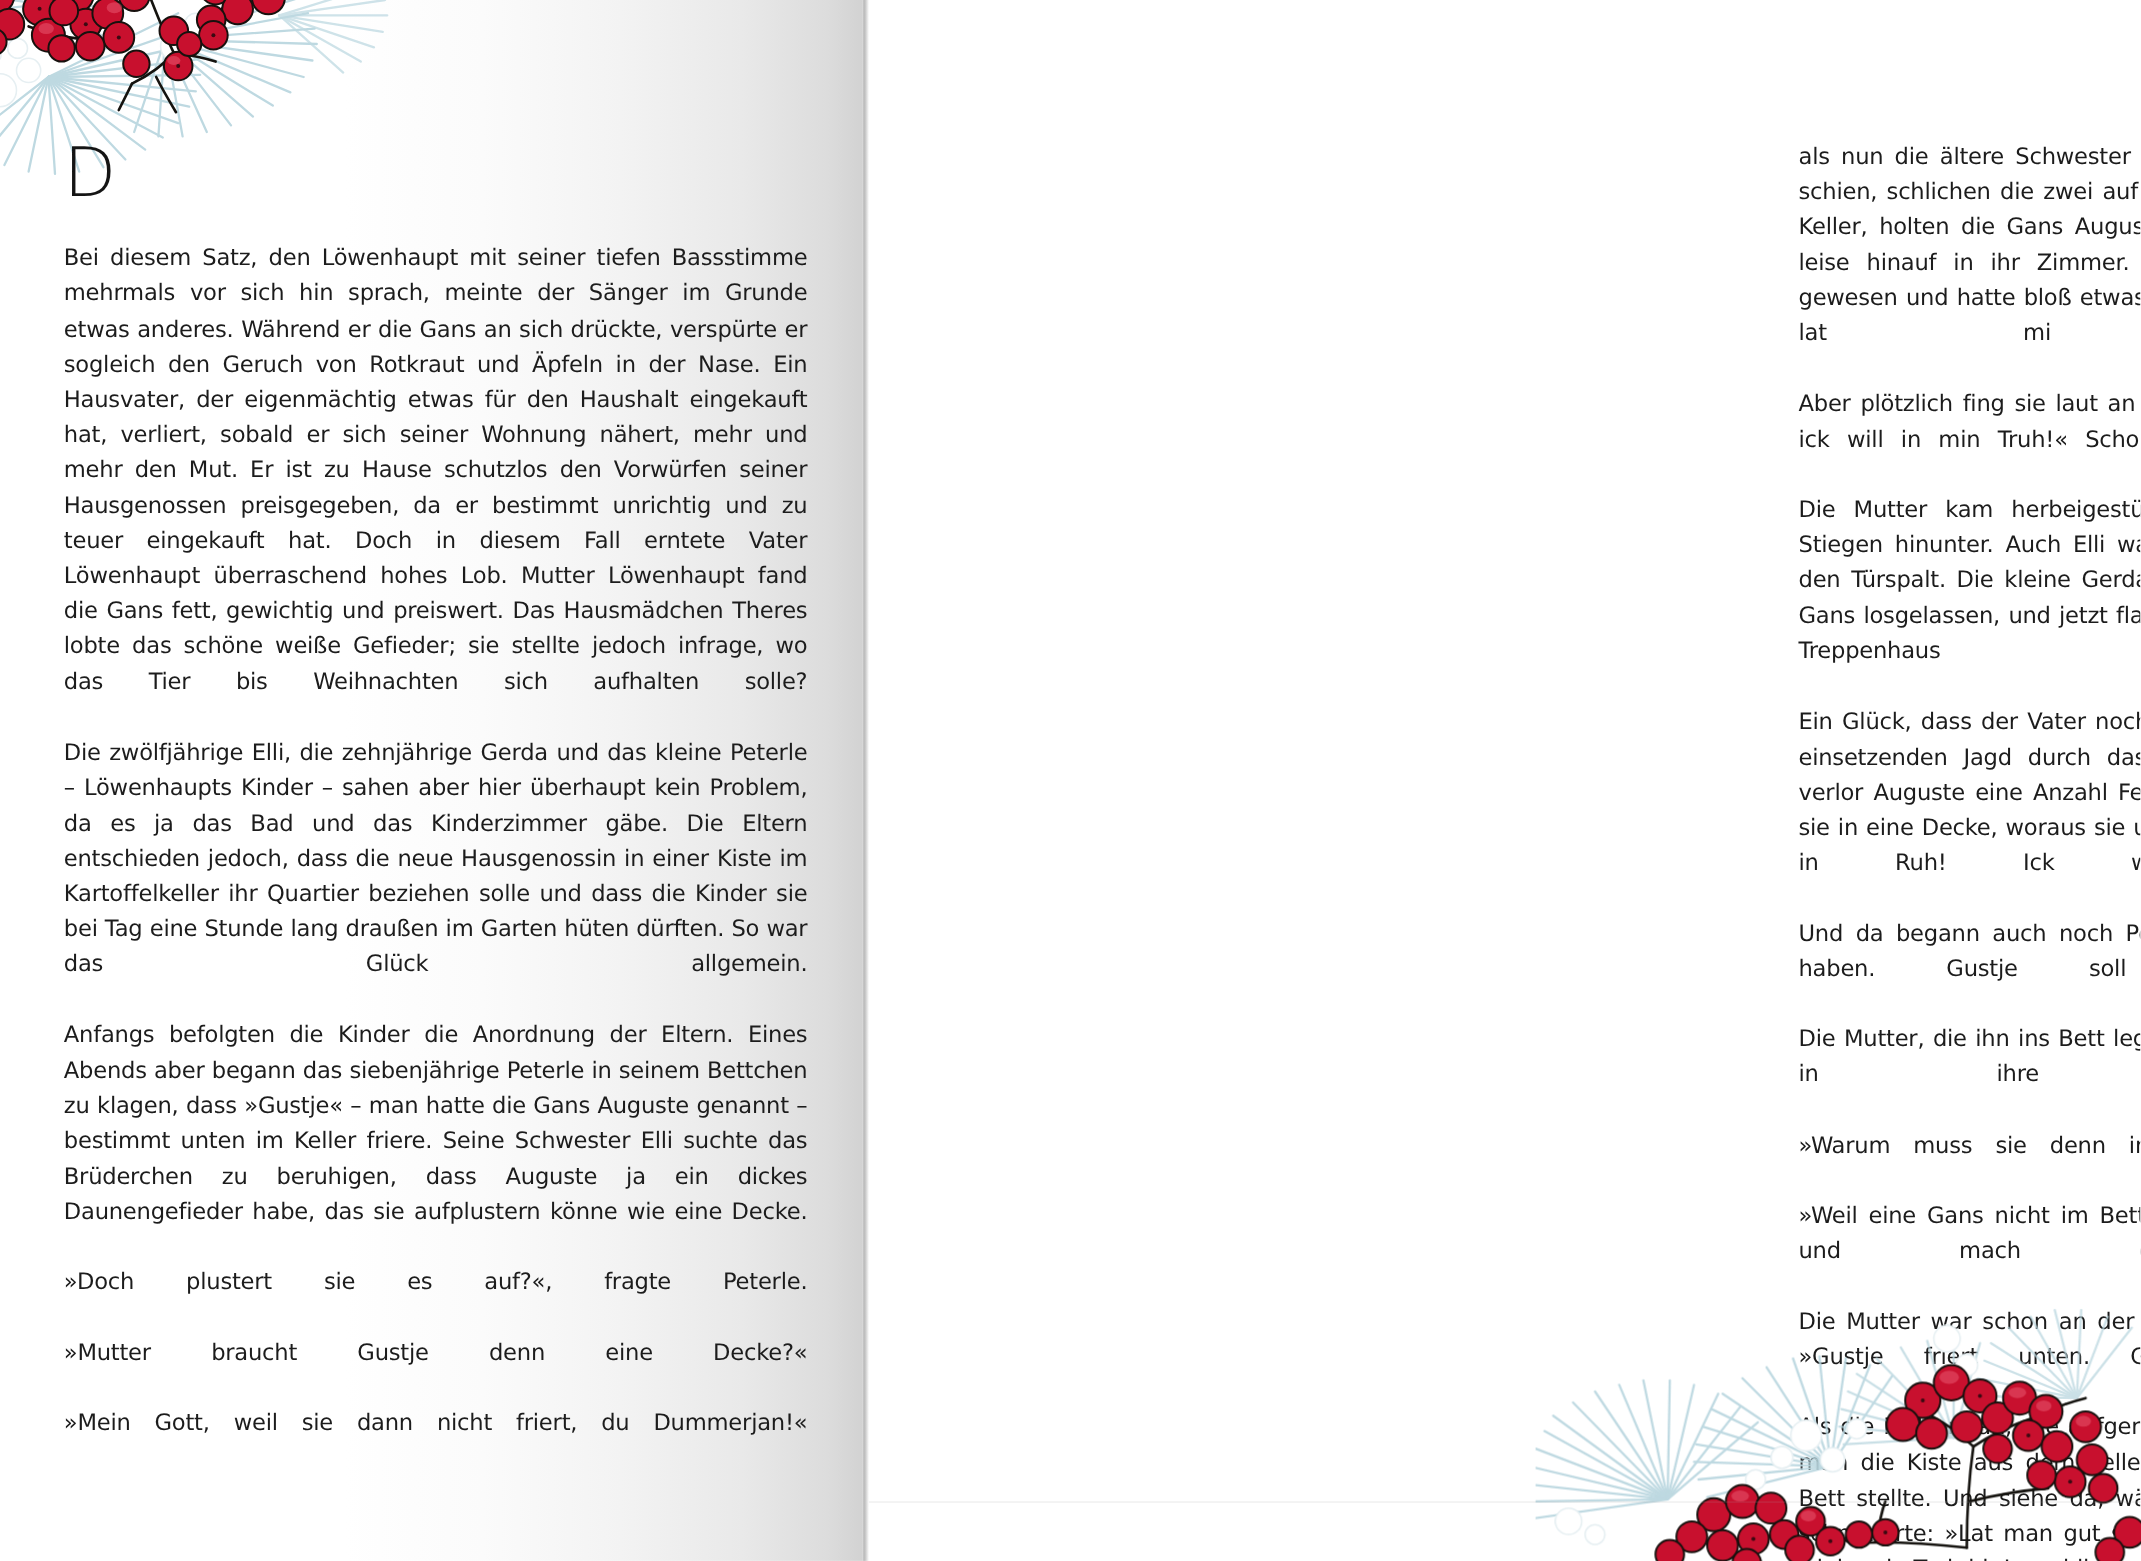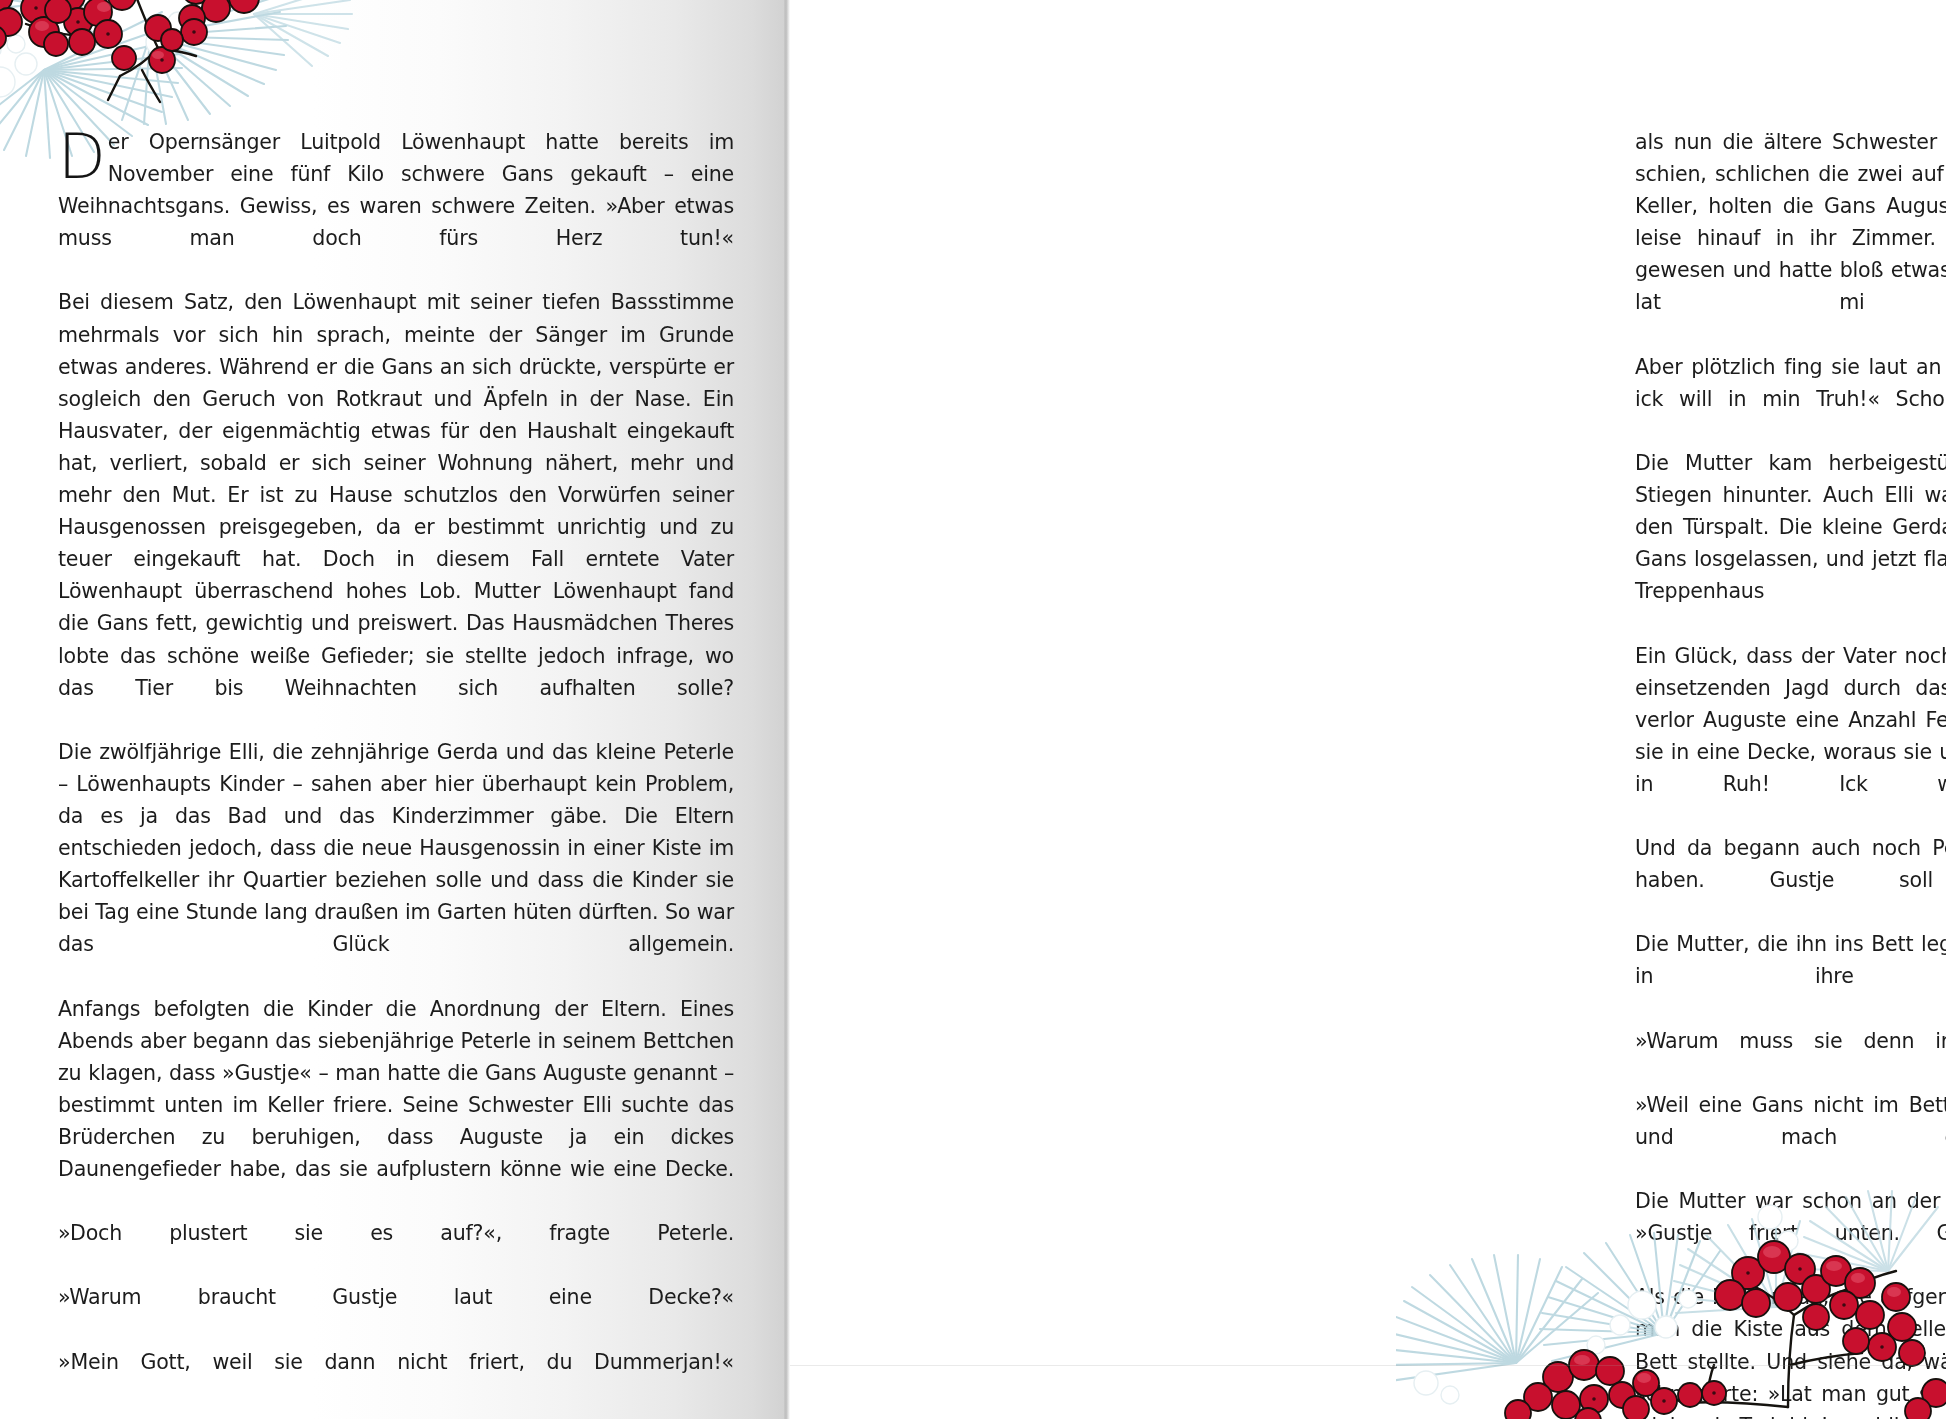--- a/index.html
+++ b/index.html
@@ -207,26 +207,26 @@
               <circle cx="126" cy="60" r="1.8"></circle>
             <circle cx="212" cy="58" r="1.8"></circle>
               <circle cx="180" cy="86" r="1.8"></circle>
             <circle cx="262" cy="24" r="1.8"></circle>
           </g>
         </g>
       </g>
     </svg>
 
     <div class="column" id="col-left">
-      <p id="dropcap-para"><span id="dropcap">D</span><span>er Opernsänger Luitpold Löwenhaupt hatte bereits im November eine fünf Kilo schwere Gans gekauft – eine Weihnachtsgans. Gewiss, es waren schwere Zeiten. »Aber etwas muss man doch fürs Herz tun!«</span></p>
+      <p id="dropcap-para"><span id="dropcap">D</span></p>
       <p>Bei diesem Satz, den Löwenhaupt mit seiner tiefen Bassstimme mehrmals vor sich hin sprach, meinte der Sänger im Grunde etwas anderes. Während er die Gans an sich drückte, verspürte er sogleich den Geruch von Rotkraut und Äpfeln in der Nase. Ein Hausvater, der eigenmächtig etwas für den Haushalt eingekauft hat, verliert, sobald er sich seiner Wohnung nähert, mehr und mehr den Mut. Er ist zu Hause schutzlos den Vorwürfen seiner Hausgenossen preisgegeben, da er bestimmt unrichtig und zu teuer eingekauft hat. Doch in diesem Fall erntete Vater Löwenhaupt überraschend hohes Lob. Mutter Löwenhaupt fand die Gans fett, gewichtig und preiswert. Das Hausmädchen Theres lobte das schöne weiße Gefieder; sie stellte jedoch infrage, wo das Tier bis Weihnachten sich aufhalten solle?</p>
       <p>Die zwölfjährige Elli, die zehnjährige Gerda und das kleine Peterle – Löwenhaupts Kinder – sahen aber hier überhaupt kein Problem, da es ja das Bad und das Kinderzimmer gäbe. Die Eltern entschieden jedoch, dass die neue Hausgenossin in einer Kiste im Kartoffelkeller ihr Quartier beziehen solle und dass die Kinder sie bei Tag eine Stunde lang draußen im Garten hüten dürften. So war das Glück allgemein.</p>
       <p>Anfangs befolgten die Kinder die Anordnung der Eltern. Eines Abends aber begann das siebenjährige Peterle in seinem Bettchen zu klagen, dass »Gustje« – man hatte die Gans Auguste genannt – bestimmt unten im Keller friere. Seine Schwester Elli suchte das Brüderchen zu beruhigen, dass Auguste ja ein dickes Daunengefieder habe, das sie aufplustern könne wie eine Decke.</p>
       <p>»Doch plustert sie es auf?«, fragte Peterle.</p>
-      <p>»Warum braucht Gustje laut eine Decke?«</p>
+      <p>»Mutter braucht Gustje denn eine Decke?«</p>
       <p>»Mein Gott, weil sie dann nicht friert, du Dummerjan!«</p>
 
     </div>
   </div>
 
   <div id="gutter"></div>
 
   <div class="page" id="page-right">
 
     <div class="column" id="col-right">

